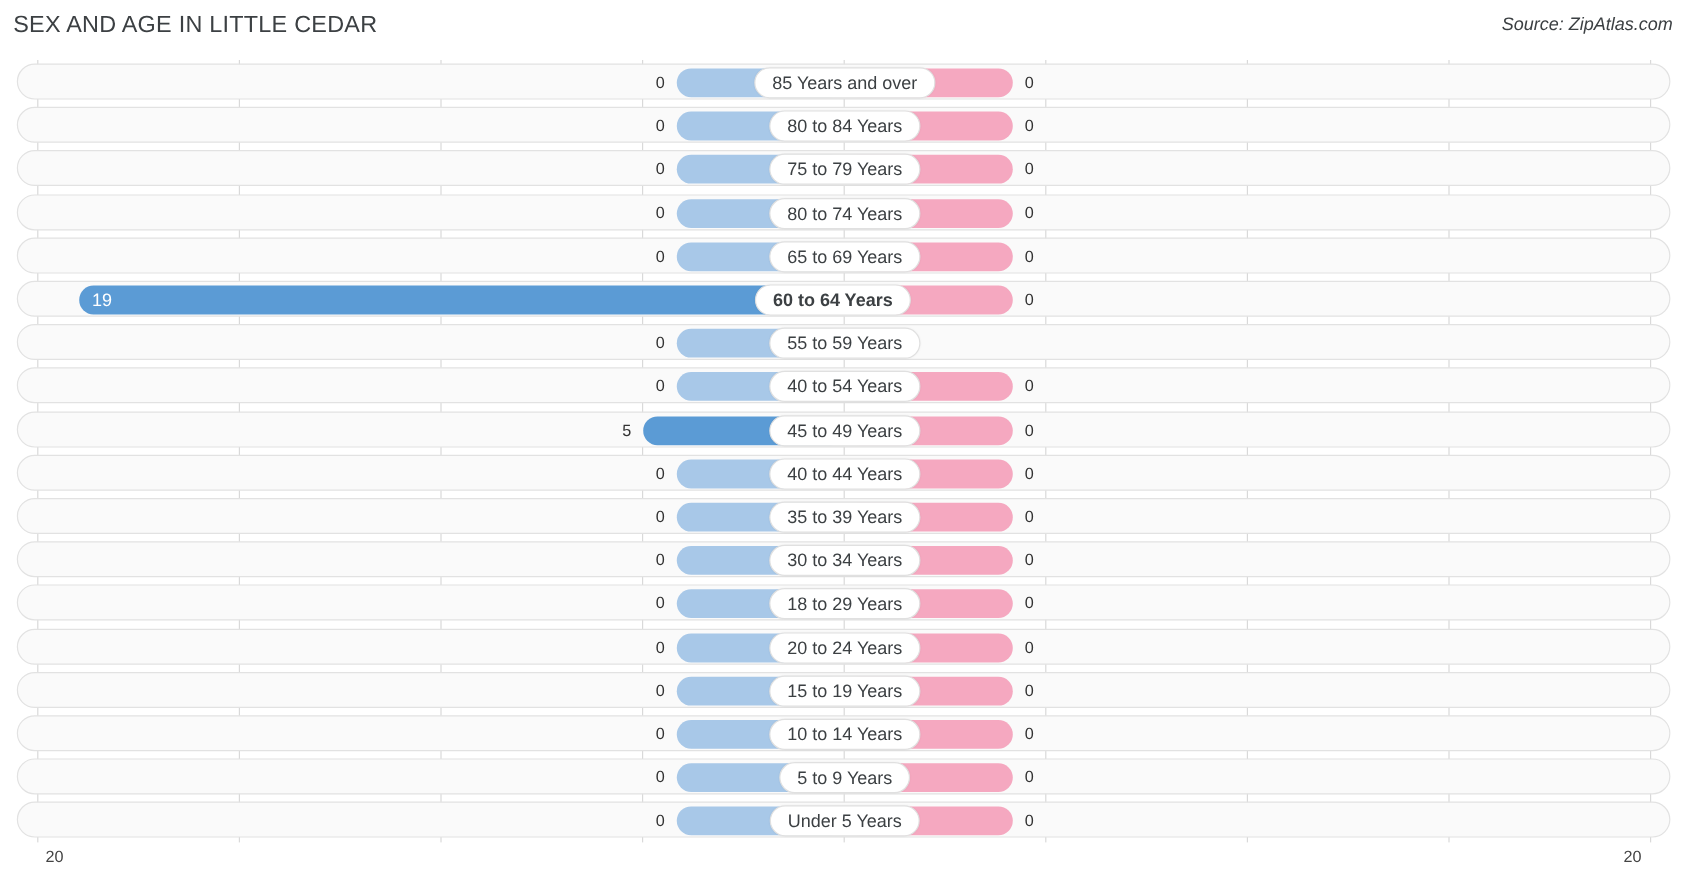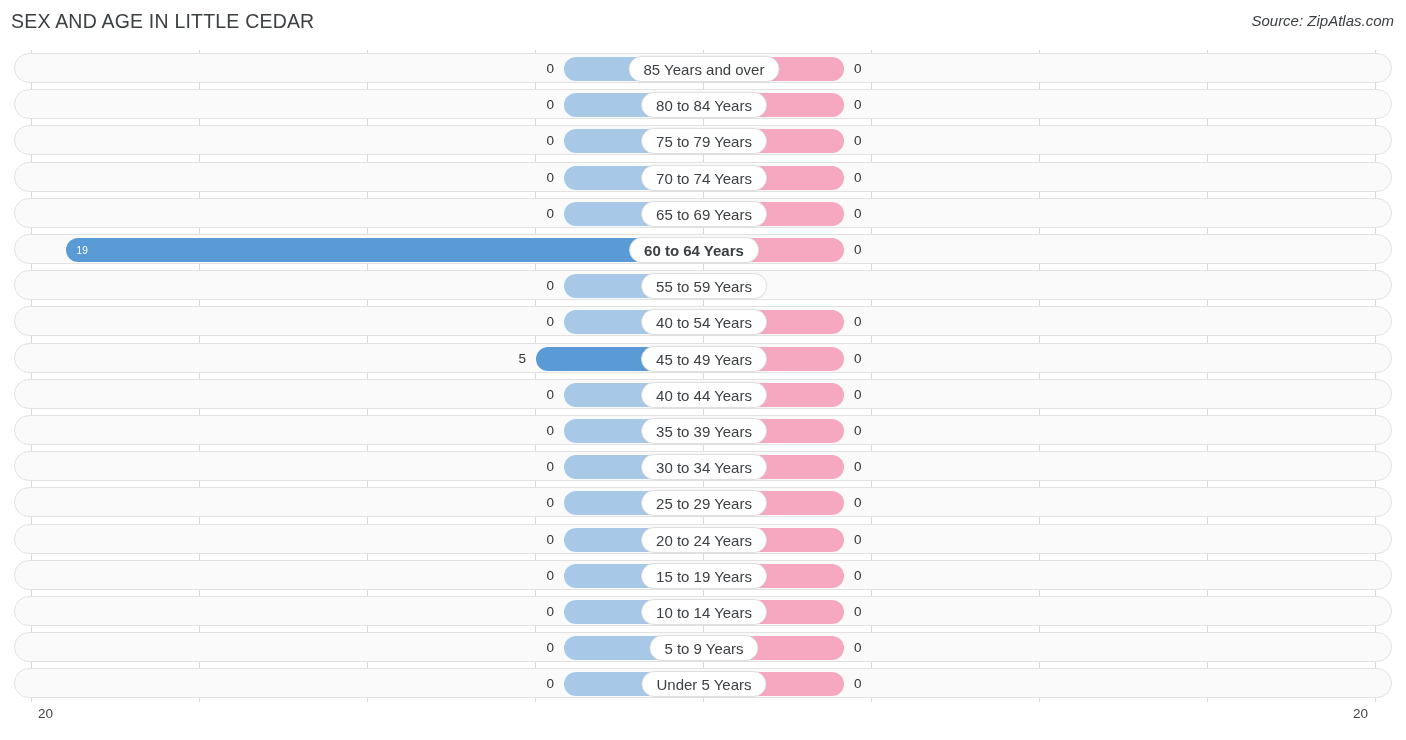--- a/index.html
+++ b/index.html
@@ -80,21 +80,21 @@
     top: 3px;
     height: 24px;
     border-radius: 12px;
     display: flex;
     align-items: center;
   }
   .bar.male   { justify-content: flex-start; }
   .bar.female { justify-content: flex-end; }
 
   .bar-inline-value {
-    font-size: 10px;
+    font-size: 15px;
     color: #ffffff;
     padding: 0 11px;
     white-space: nowrap;
   }
 
   .out-value {
     position: absolute;
     top: 0px;
     height: 30px;
     line-height: 30px;
@@ -197,21 +197,21 @@
         <div class="bar male" style="left: 549px; width: 140px; background: rgb(168, 200, 232);"></div>
         <div class="out-value right" style="left: 839px; width: 50px;">0</div>
         <div class="bar female" style="left: 689px; width: 140px; background: rgb(245, 168, 192);"></div>
         <div class="age-pill" style="left: 689px;">75 to 79 Years</div>
       </div>
       <div class="row" style="top: 111.6px; background: rgb(250, 250, 250); border-color: rgb(226, 226, 226);">
         <div class="out-value left" style="left: 489px; width: 50px;">0</div>
         <div class="bar male" style="left: 549px; width: 140px; background: rgb(168, 200, 232);"></div>
         <div class="out-value right" style="left: 839px; width: 50px;">0</div>
         <div class="bar female" style="left: 689px; width: 140px; background: rgb(245, 168, 192);"></div>
-        <div class="age-pill" style="left: 689px;">70 to 74 Years</div>
+        <div class="age-pill" style="left: 689px;">80 to 74 Years</div>
       </div>
       <div class="row" style="top: 147.8px; background: rgb(250, 250, 250); border-color: rgb(226, 226, 226);">
         <div class="out-value left" style="left: 489px; width: 50px;">0</div>
         <div class="bar male" style="left: 549px; width: 140px; background: rgb(168, 200, 232);"></div>
         <div class="out-value right" style="left: 839px; width: 50px;">0</div>
         <div class="bar female" style="left: 689px; width: 140px; background: rgb(245, 168, 192);"></div>
         <div class="age-pill" style="left: 689px;">65 to 69 Years</div>
       </div>
       <div class="row" style="top: 184px; background: rgb(250, 250, 250); border-color: rgb(226, 226, 226);">
         <div class="bar male" style="left: 50.6px; width: 638.4px; background: rgb(91, 155, 213);">
@@ -259,21 +259,21 @@
         <div class="bar male" style="left: 549px; width: 140px; background: rgb(168, 200, 232);"></div>
         <div class="out-value right" style="left: 839px; width: 50px;">0</div>
         <div class="bar female" style="left: 689px; width: 140px; background: rgb(245, 168, 192);"></div>
         <div class="age-pill" style="left: 689px;">30 to 34 Years</div>
       </div>
       <div class="row" style="top: 437.4px; background: rgb(250, 250, 250); border-color: rgb(226, 226, 226);">
         <div class="out-value left" style="left: 489px; width: 50px;">0</div>
         <div class="bar male" style="left: 549px; width: 140px; background: rgb(168, 200, 232);"></div>
         <div class="out-value right" style="left: 839px; width: 50px;">0</div>
         <div class="bar female" style="left: 689px; width: 140px; background: rgb(245, 168, 192);"></div>
-        <div class="age-pill" style="left: 689px;">25 to 29 Years</div>
+        <div class="age-pill" style="left: 689px;">18 to 29 Years</div>
       </div>
       <div class="row" style="top: 473.6px; background: rgb(250, 250, 250); border-color: rgb(226, 226, 226);">
         <div class="out-value left" style="left: 489px; width: 50px;">0</div>
         <div class="bar male" style="left: 549px; width: 140px; background: rgb(168, 200, 232);"></div>
         <div class="out-value right" style="left: 839px; width: 50px;">0</div>
         <div class="bar female" style="left: 689px; width: 140px; background: rgb(245, 168, 192);"></div>
         <div class="age-pill" style="left: 689px;">20 to 24 Years</div>
       </div>
       <div class="row" style="top: 509.8px; background: rgb(250, 250, 250); border-color: rgb(226, 226, 226);">
         <div class="out-value left" style="left: 489px; width: 50px;">0</div>

